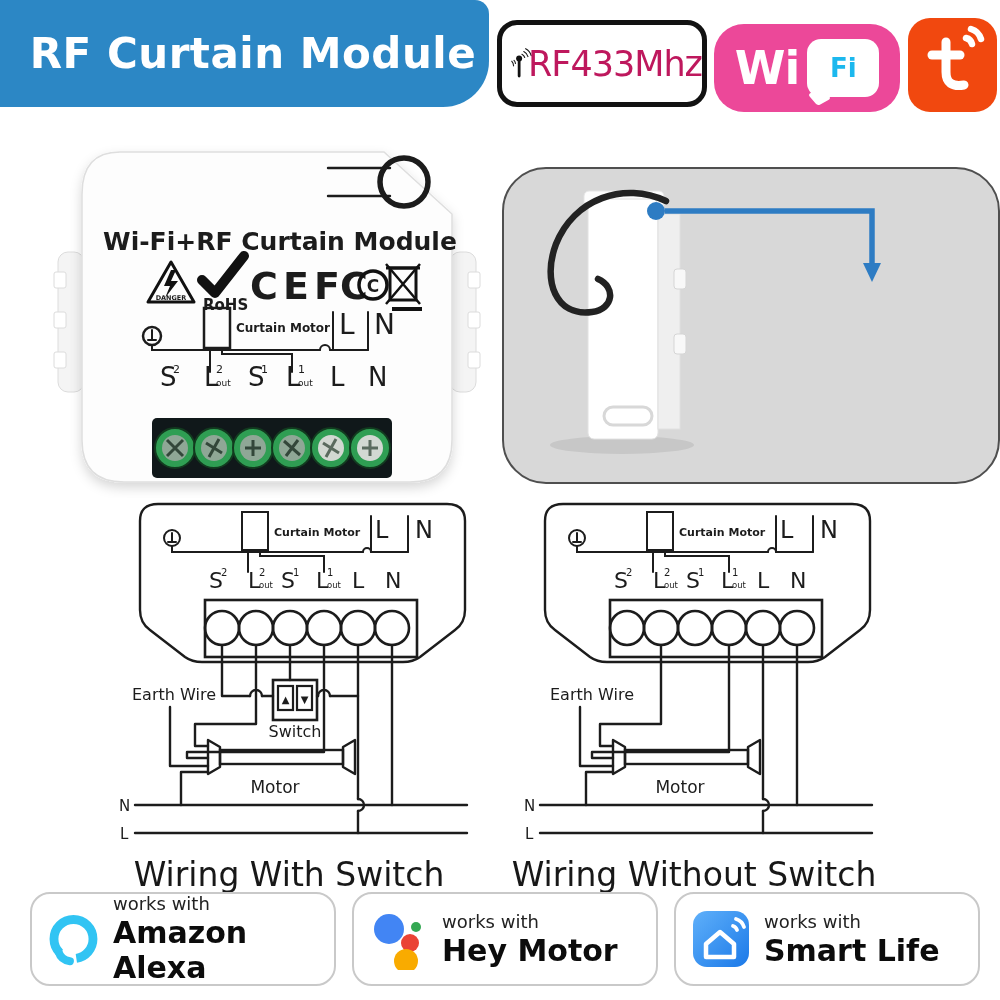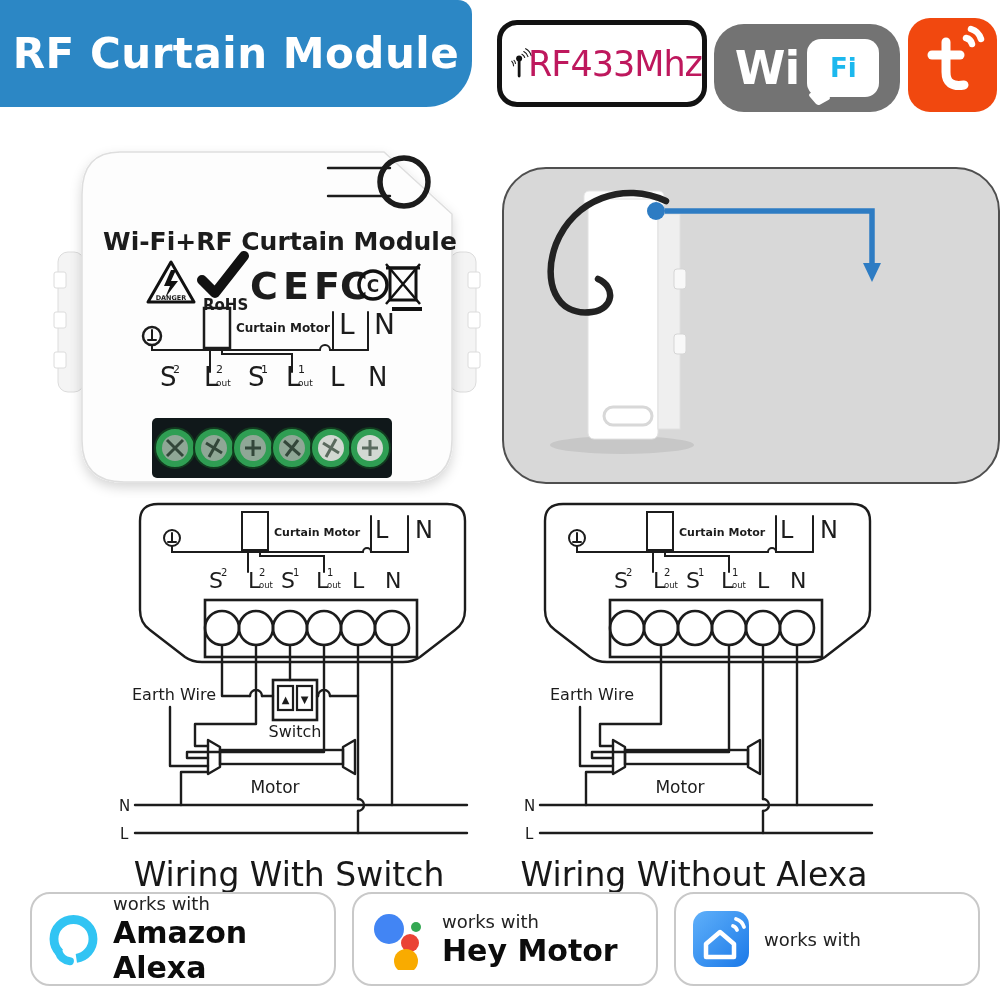--- a/index.html
+++ b/index.html
@@ -2,26 +2,26 @@
 <html><head>
 <meta charset="utf-8">
 <style>
   html,body{margin:0;padding:0;background:#fff;}
   .canvas{position:relative;width:1000px;height:1000px;background:#ffffff;overflow:hidden;
           font-family:"DejaVu Sans","Liberation Sans",sans-serif;}
   .abs{position:absolute;}
 
   
   .banner{left:0;top:0;width:472px;height:107px;background:#2c87c5;
-          border-radius:0 14px 46px 0;display:flex;align-items:center;justify-content:center;}
+          border-radius:0 14px 46px 0;display:flex;align-items:center;justify-content:center;padding-left:17px;}
   .banner span{color:#fff;font-size:42px;font-weight:bold;letter-spacing:0.5px;}
   .rf-badge{left:497px;top:20px;width:210px;height:87px;background:#fff;border:5px solid #121212;
             border-radius:20px;display:flex;align-items:center;justify-content:flex-start;padding-left:6px;box-sizing:border-box;}
   .rf-badge .lbl{font-size:35px;font-weight:normal;color:#be185d;letter-spacing:-1px;margin-left:-6px;}
-  .wifi-badge{left:714px;top:24px;width:186px;height:88px;background:#737373;border-radius:30px;
+  .wifi-badge{left:714px;top:24px;width:186px;height:88px;background:#ec4899;border-radius:30px;
               display:flex;align-items:center;justify-content:center;gap:8px;}
   .wifi-badge .wi{color:#fff;font-size:46px;font-weight:bold;letter-spacing:-1px;}
   .fi-bubble{position:relative;width:72px;height:58px;background:#fff;border-radius:14px;
              display:flex;align-items:center;justify-content:center;}
   .fi-bubble:after{content:"";position:absolute;left:5px;bottom:-7px;width:15px;height:15px;
                    background:#fff;transform:rotate(50deg) skewX(-12deg);border-radius:3px;}
   .fi-bubble span{color:#1cb8ee;font-size:26px;font-weight:bold;}
   .tuya{left:908px;top:18px;width:89px;height:94px;background:#f1480f;border-radius:22px;}
 
   
@@ -343,21 +343,21 @@
         <rect x="115" y="250" width="123" height="14" fill="none" stroke="#1c1c1c" stroke-width="2.4"></rect>
         <polygon points="238,247 250,240 250,274 238,267" fill="none" stroke="#1c1c1c" stroke-width="2.4" stroke-linejoin="round"></polygon>
       </g>
       <path class="wire" d="M30,305 H362"></path>
       <path class="wire" d="M30,333 H362"></path>
       <text x="40" y="200" font-size="16">Earth Wire</text>
       <text x="170" y="293" text-anchor="middle" font-size="17">Motor</text>
       <text x="14" y="311" font-size="15">N</text>
       <text x="15" y="339" font-size="15">L</text>
     </svg>
-    <div class="diag-caption">Wiring Without Alexa</div>
+    <div class="diag-caption">Wiring Without Switch</div>
   </div>
 
   <div class="abs badges">
 
     <div class="badge-card">
       <svg width="62" height="62" viewBox="0 0 62 62">
         <circle cx="31" cy="31" r="22" fill="none" stroke-width="10" stroke-dasharray="118 20.2" stroke-dashoffset="87" stroke="#31c4f3"></circle>
         <path d="M14,45 Q17,55 27,56" fill="none" stroke-width="9" stroke-linecap="round" stroke="#31c4f3"></path>
       </svg>
       <div class="badge-text">
@@ -387,17 +387,18 @@
             <stop offset="1" stop-color="#1b79e8"></stop>
           </linearGradient>
         </defs>
         <rect x="3" y="3" width="56" height="56" rx="14" fill="url(#slg)"></rect>
         <path d="M16,36 L30,24 L44,36 V49 H16 Z" fill="none" stroke="#fff" stroke-width="4.5" stroke-linejoin="round"></path>
         <path d="M43,18 A6,6 0 0 1 47,22" fill="none" stroke="#fff" stroke-width="3.8" stroke-linecap="round"></path>
         <path d="M46,11 A12,12 0 0 1 54,19" fill="none" stroke="#fff" stroke-width="3.8" stroke-linecap="round"></path>
       </svg>
       <div class="badge-text">
         <span class="pre">works with</span>
+        <span class="name">Smart Life</span>
       </div>
     </div>
 
   </div>
 </div>
 
 </body></html>

